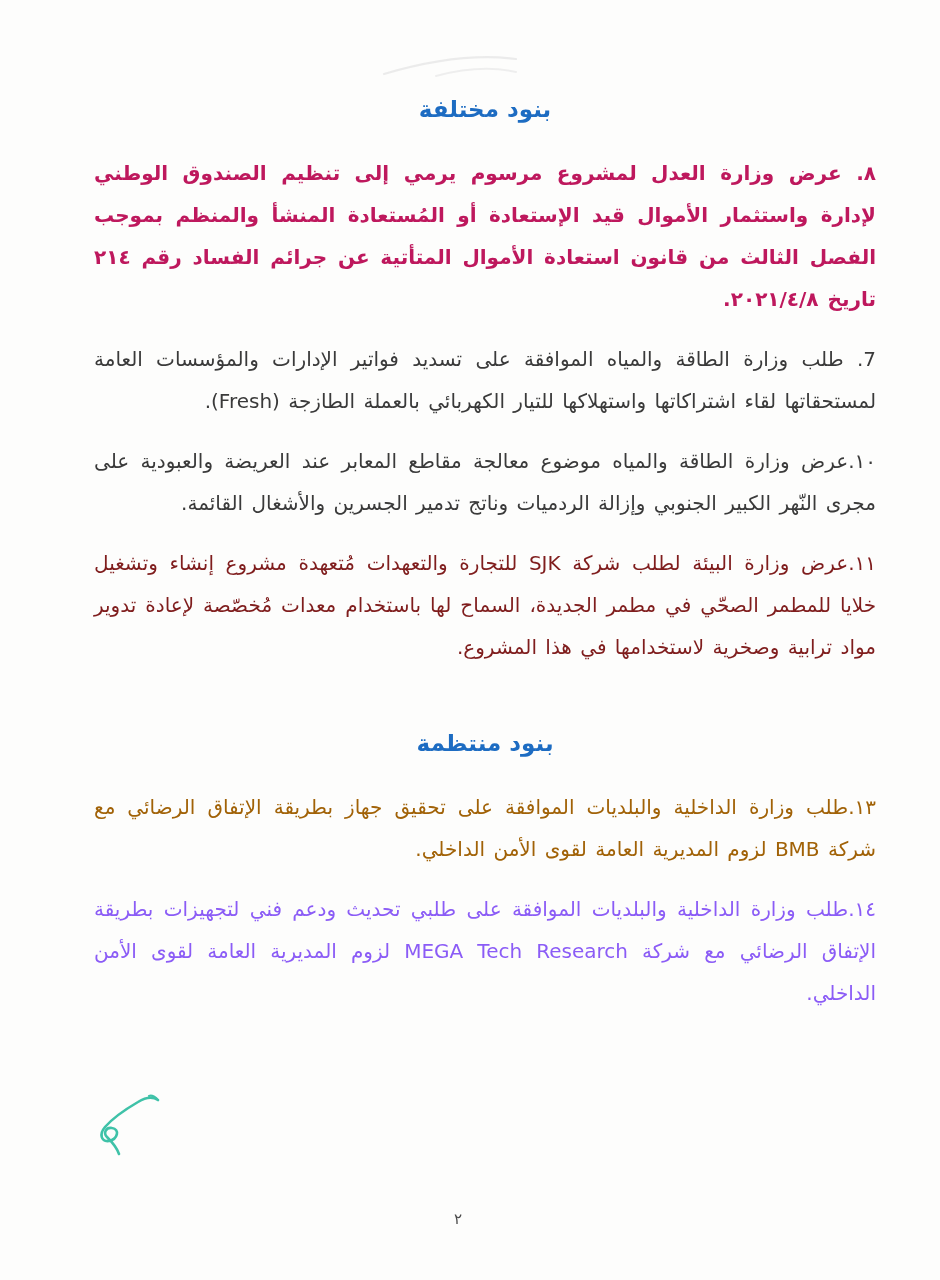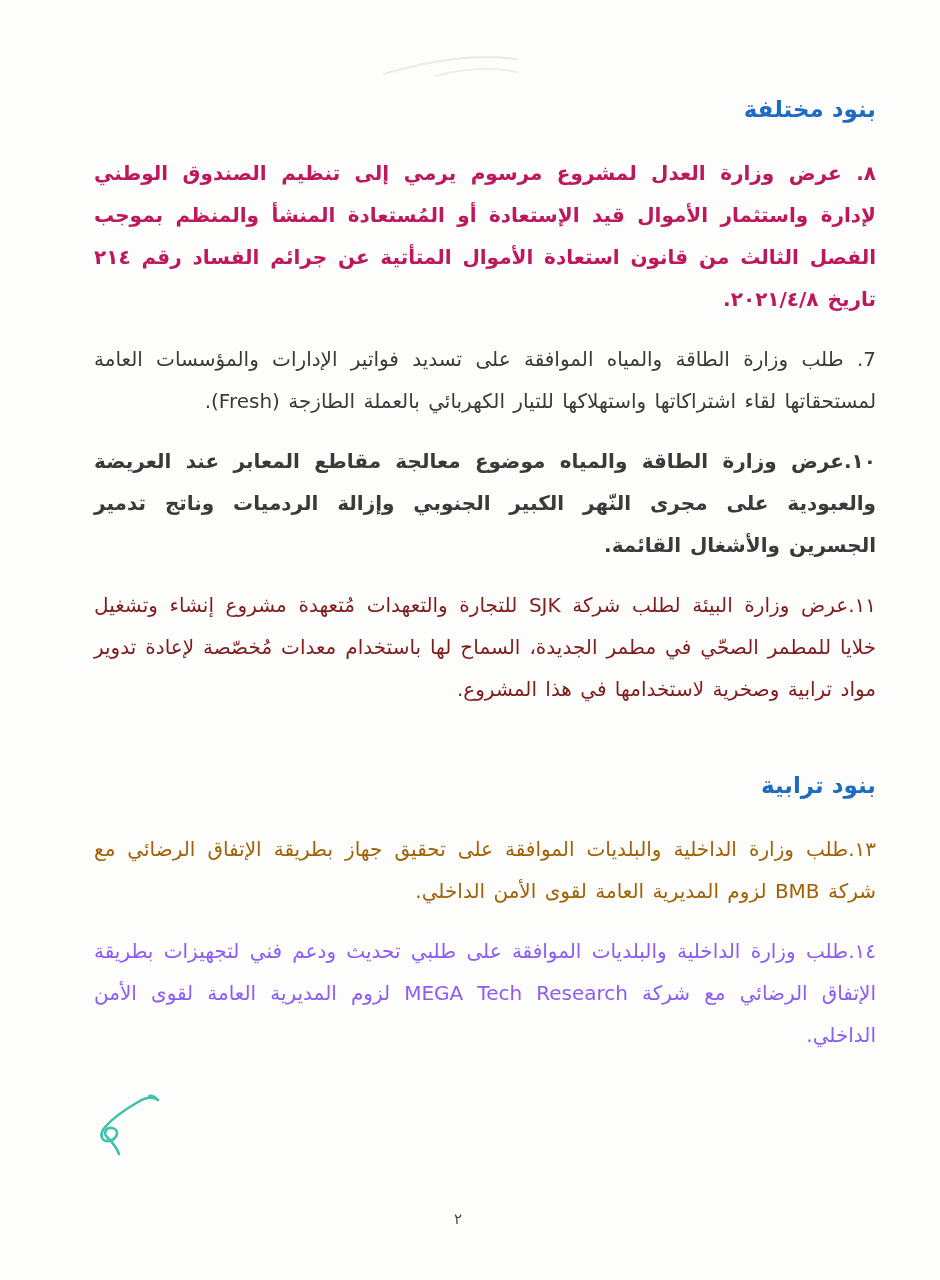--- a/index.html
+++ b/index.html
@@ -18,21 +18,21 @@
   }
   .content {
     position: absolute;
     top: 96px;
     right: 64px;
     width: 782px;
     direction: rtl;
   }
   .section-heading {
     margin: 0 0 30px 0;
-    text-align: right;
+    text-align: center;
     font-size: 23px;
     font-weight: bold;
     letter-spacing: 0.5px;
   }
   .section-heading.second {
     margin-top: 62px;
   }
   .agenda-item {
     margin: 0 0 18px 0;
     direction: rtl;
@@ -78,24 +78,24 @@
     <path d="M6,30 C40,20 92,9 138,15" fill="none" stroke="#dedede" stroke-width="2.2" stroke-linecap="round"></path>
     <path d="M58,32 C88,24 116,23 138,28" fill="none" stroke="#e3e3e3" stroke-width="2" stroke-linecap="round"></path>
   </svg>
 
   <div class="content">
 
     <h1 class="section-heading" style="color:#1d6cc2;">بنود مختلفة</h1>
 
     <p class="agenda-item" style="color: #be185d; font-weight: bold;">٨. عرض وزارة العدل لمشروع مرسوم يرمي إلى تنظيم الصندوق الوطني لإدارة واستثمار الأموال قيد الإستعادة أو المُستعادة المنشأ والمنظم بموجب الفصل الثالث من قانون استعادة الأموال المتأتية عن جرائم الفساد رقم ٢١٤ تاريخ ٢٠٢١/٤/٨.</p>
     <p class="agenda-item" style="color: rgb(58, 58, 58);">7. طلب وزارة الطاقة والمياه الموافقة على تسديد فواتير الإدارات والمؤسسات العامة لمستحقاتها لقاء اشتراكاتها واستهلاكها للتيار الكهربائي بالعملة الطازجة (Fresh).</p>
-    <p class="agenda-item" style="color: rgb(58, 58, 58); font-weight: bold;">١٠.عرض وزارة الطاقة والمياه موضوع معالجة مقاطع المعابر عند العريضة والعبودية على مجرى النّهر الكبير الجنوبي وإزالة الردميات وناتج تدمير الجسرين والأشغال القائمة.</p>
+    <p class="agenda-item" style="color: rgb(58, 58, 58);">١٠.عرض وزارة الطاقة والمياه موضوع معالجة مقاطع المعابر عند العريضة والعبودية على مجرى النّهر الكبير الجنوبي وإزالة الردميات وناتج تدمير الجسرين والأشغال القائمة.</p>
     <p class="agenda-item" style="color: #7f1d1d;">١١.عرض وزارة البيئة لطلب شركة SJK للتجارة والتعهدات مُتعهدة مشروع إنشاء وتشغيل خلايا للمطمر الصحّي في مطمر الجديدة، السماح لها باستخدام معدات مُخصّصة لإعادة تدوير مواد ترابية وصخرية لاستخدامها في هذا المشروع.</p>
 
-    <h1 class="section-heading second" style="color:#1d6cc2;">بنود ترابية</h1>
+    <h1 class="section-heading second" style="color:#1d6cc2;">بنود منتظمة</h1>
 
     <p class="agenda-item" style="color: #a16207;">١٣.طلب وزارة الداخلية والبلديات الموافقة على تحقيق جهاز بطريقة الإتفاق الرضائي مع شركة BMB لزوم المديرية العامة لقوى الأمن الداخلي.</p>
     <p class="agenda-item" style="color: #8b5cf6;">١٤.طلب وزارة الداخلية والبلديات الموافقة على طلبي تحديث ودعم فني لتجهيزات بطريقة الإتفاق الرضائي مع شركة MEGA Tech Research لزوم المديرية العامة لقوى الأمن الداخلي.</p>
 
   </div>
 
   <svg class="signature" viewBox="0 0 70 72">
     <path d="M66,14 C60,10 54,11 46,16 C34,23 20,33 13,41 C7,48 9,56 17,55 C26,53 28,43 20,42 C14,41 11,47 15,51 C20,56 25,62 27,68" fill="none" stroke="#3fc2a8" stroke-width="2.6" stroke-linecap="round"></path>
     <path d="M66,14 C64,11 60,9 57,10" fill="none" stroke="#3fc2a8" stroke-width="2.2" stroke-linecap="round"></path>
   </svg>

